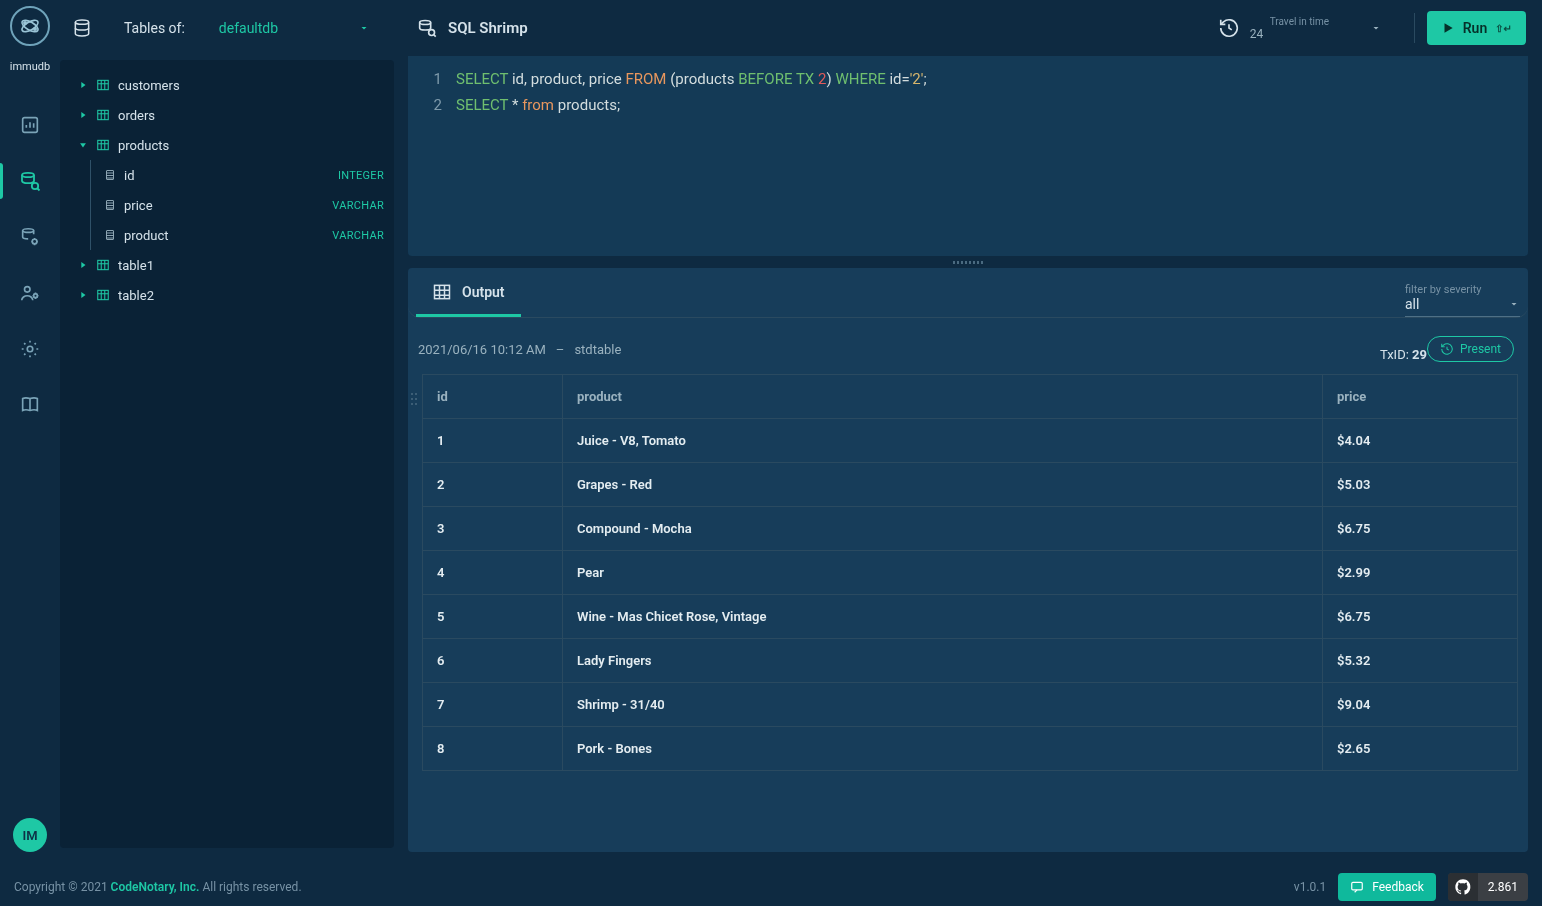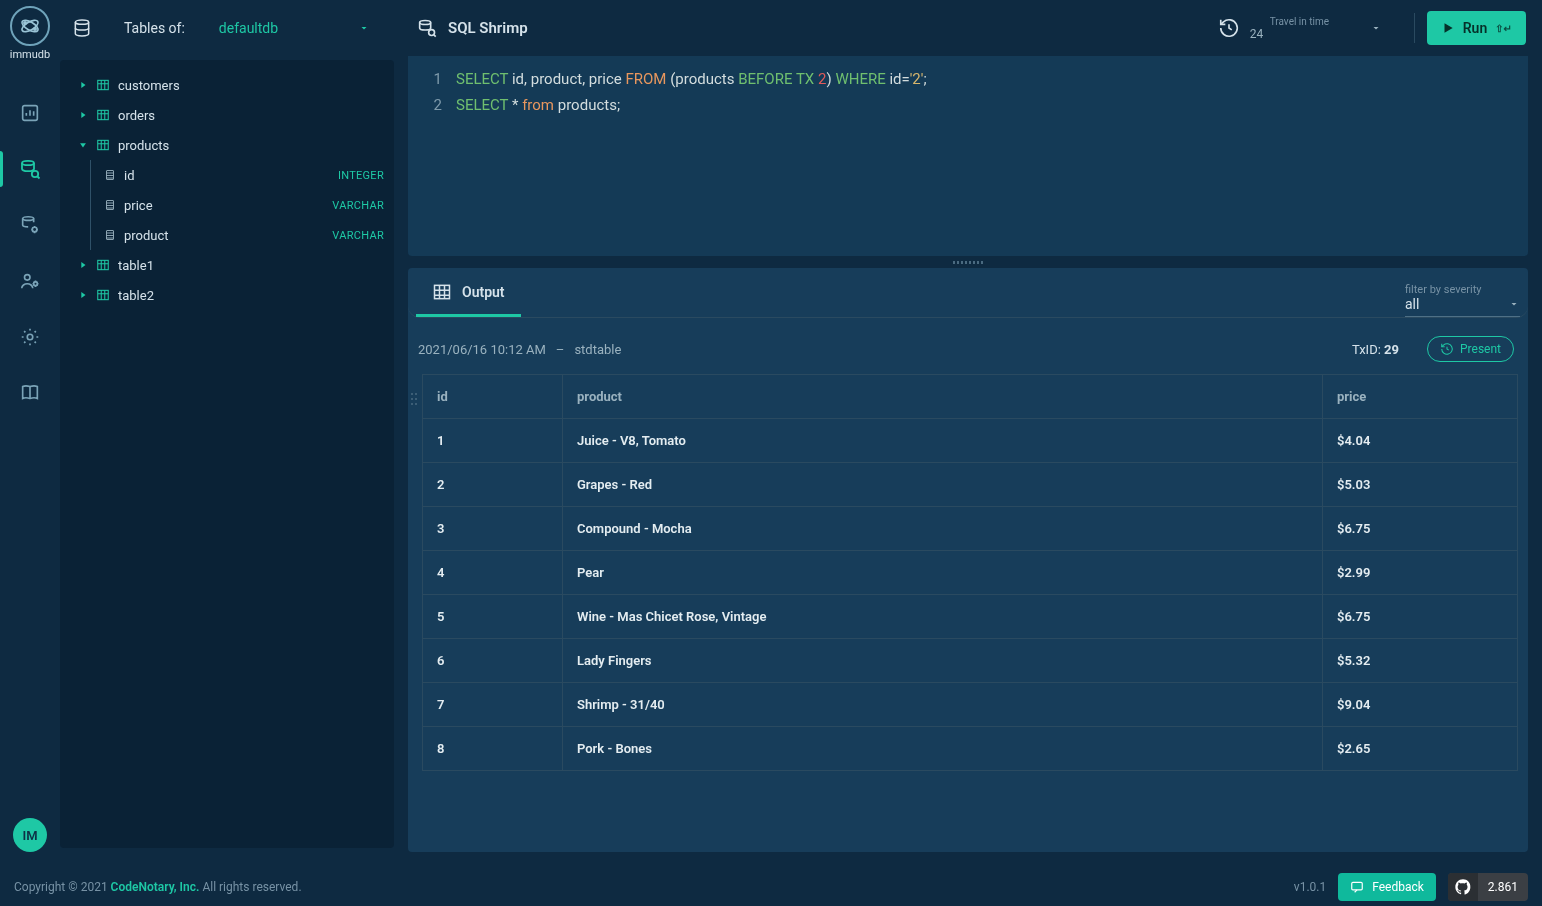--- a/index.html
+++ b/index.html
@@ -19,21 +19,21 @@
     --kw-red:#e05a5a;
     --kw-yellow:#d6b56c;
   }
   *{box-sizing:border-box;margin:0;padding:0;font-family:Roboto,"Segoe UI",Arial,sans-serif;}
   body{width:1542px;height:906px;background:var(--bg);color:var(--text);overflow:hidden;display:flex;flex-direction:column;}
   .app{display:flex;flex:1;height:866px;}
   
   .rail{width:60px;background:var(--bg);display:flex;flex-direction:column;align-items:center;padding-top:6px;position:relative;}
   .rail-logo{width:40px;height:40px;border:2px solid #6fa3ba;border-radius:50%;display:flex;align-items:center;justify-content:center;margin-bottom:2px;}
   .rail-logo svg{width:24px;height:24px;}
-  .rail-logo-text{font-size:11px;color:var(--text);margin-bottom:24px;}
+  .rail-logo-text{font-size:11px;color:var(--text);margin-bottom:24px;margin-top:12px;}
   .rail-item{width:60px;height:48px;display:flex;align-items:center;justify-content:center;color:#7aa3b7;cursor:pointer;margin:4px 0;position:relative;}
   .rail-item.active{color:var(--teal);}
   .rail-item.active::before{content:"";position:absolute;left:0;top:6px;bottom:6px;width:3px;background:var(--teal);border-radius:0 3px 3px 0;}
   .rail-spacer{flex:1;}
   .rail-avatar{width:34px;height:34px;border-radius:50%;background:var(--teal);color:#0d3146;display:flex;align-items:center;justify-content:center;font-weight:600;font-size:13px;margin-bottom:14px;}
   
   .main{flex:1;display:flex;flex-direction:column;}
   
   .topbar{height:56px;display:flex;align-items:center;padding:0 16px 0 0;background:var(--bg);}
   .db-select{display:flex;align-items:center;height:56px;padding:0 20px 0 12px;min-width:330px;gap:18px;}
@@ -84,21 +84,21 @@
   .out-filter{margin-left:auto;display:flex;flex-direction:column;min-width:115px;padding-bottom:4px;border-bottom:1px solid #4e7086;}
   .out-filter .lbl{font-size:11px;color:var(--text-dimmer);white-space:nowrap;}
   .out-filter .row{display:flex;align-items:center;}
   .out-filter .val{font-size:14px;color:var(--text);}
   .out-filter .chev{margin-left:auto;color:var(--text-dim);}
   .out-body{flex:1;overflow-y:scroll;padding:10px 4px 10px 0;}
   .out-body::-webkit-scrollbar{width:16px;background:#d9dde0;}
   .out-body::-webkit-scrollbar-thumb{background:#9aa2a8;}
   .result-meta{display:flex;align-items:center;padding:8px 10px 12px;font-size:13px;color:var(--text-dim);}
   .result-meta .dash{margin:0 10px;}
-  .result-meta .right{margin-left:auto;display:flex;align-items:center;gap:28px;}
+  .result-meta .right{margin-left:auto;display:flex;align-items:flex-end;gap:0;}
   .txid{color:var(--text);}
   .txid b{font-weight:700;}
   .present-pill{border:1px solid var(--teal);color:var(--teal);border-radius:16px;height:26px;padding:0 12px;display:flex;align-items:center;gap:6px;font-size:12px;cursor:pointer;}
   .tbl-wrap{display:flex;}
   .grip{width:12px;display:flex;align-items:flex-start;justify-content:center;padding-top:18px;color:#4a6a80;}
   table.rt{flex:1;border-collapse:collapse;width:100%;margin-left:2px;margin-right:6px;}
   table.rt th,table.rt td{border:1px solid var(--border);text-align:left;padding:0 14px;height:44px;font-size:13px;}
   table.rt th{font-weight:700;color:var(--text-dim);background:var(--bg3);}
   table.rt td{font-weight:600;color:#e4edf1;}
   table.rt .c-id{width:140px;}

